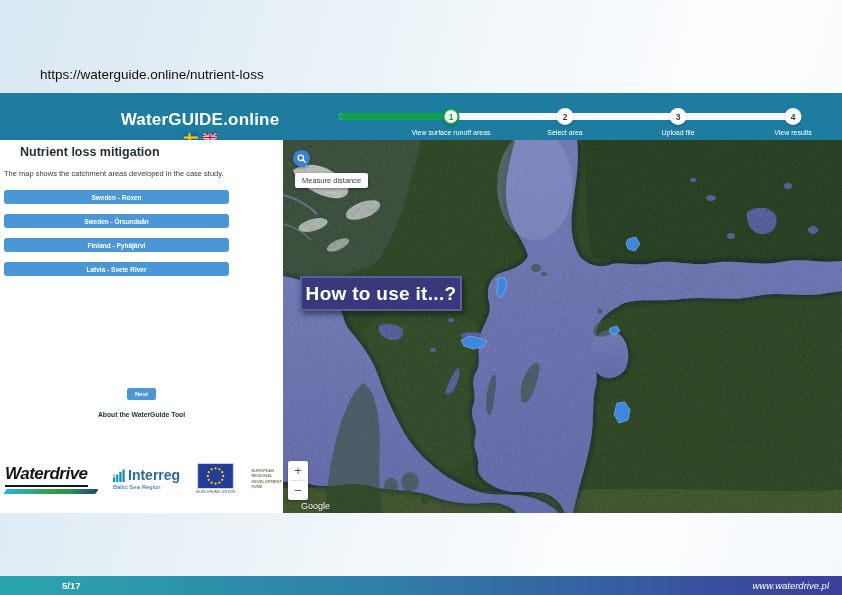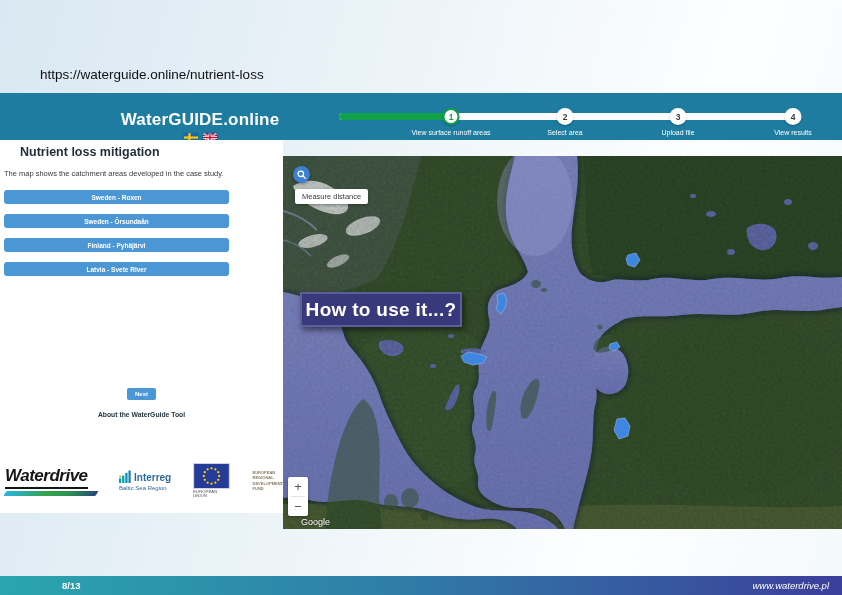--- a/index.html
+++ b/index.html
@@ -29,34 +29,34 @@
   .panel{width:283px;height:373px;background:#fff;position:relative;flex:none;}
   .panel-title{margin:5px 0 0 4px;font-size:12.5px;font-weight:bold;color:#1f2d3a;padding-left:16px;}
   .panel-subtitle{margin:16px 0 0 4px;font-size:11px;font-weight:bold;color:#1f2d3a;}
   .panel-desc{margin:10px 0 12px 4px;font-size:7.5px;color:#3a3a3a;}
   .area-btn{display:block;width:225px;height:14px;margin:0 0 10px 4px;background:#4b96d4;border:none;
     border-radius:3px;color:#fff;font-size:6.5px;font-weight:bold;font-family:inherit;padding:0;cursor:pointer;}
   .next-btn{display:block;margin:112px auto 0;background:#4b96d4;color:#fff;border:none;border-radius:2px;
     font-size:6px;font-weight:bold;padding:3px 8px;font-family:inherit;cursor:pointer;}
   .about{margin-top:11px;text-align:center;font-size:6.8px;font-weight:bold;color:#243642;}
   
-  .logos{position:absolute;left:5px;top:323px;display:flex;align-items:center;gap:22px;}
+  .logos{position:absolute;left:5px;top:323px;display:flex;align-items:center;gap:16px;}
   .wd-text{font-style:italic;font-weight:bold;font-size:17px;color:#161616;border-bottom:2px solid #161616;
     padding-bottom:1px;letter-spacing:-.5px;display:inline-block;}
   .wd-swoosh{margin-top:2px;height:5px;width:92px;border-radius:1px;transform:skewX(-32deg);
     background:linear-gradient(90deg,#2ab3e6 0%,#36a24a 45%,#2b9150 70%,#28457e 100%);}
   .logo-interreg{display:flex;flex-direction:column;line-height:1;}
   .ir-top{display:flex;align-items:flex-end;gap:2px;}
-  .ir-name{font-size:10px;font-weight:bold;color:#2c6aa0;}
+  .ir-name{font-size:14px;font-weight:bold;color:#2c6aa0;}
   .ir-sub{font-size:6px;color:#2c6aa0;margin-top:2px;}
   .logo-eu{display:flex;flex-direction:column;align-items:center;line-height:1;}
   .eu-cap{font-size:4px;color:#4a4a4a;margin-top:1px;letter-spacing:.2px;}
   .eu-fund{display:flex;flex-direction:column;line-height:1.35;font-size:4px;font-weight:bold;color:#8a7a60;}
   
-  .map{width:559px;height:373px;position:relative;overflow:hidden;background:#49536b;flex:none;margin-top:16px;}
+  .map{width:559px;height:373px;position:relative;overflow:hidden;background:#49536b;flex:none;}
   .map svg.basemap{position:absolute;left:0;top:0;}
   .search-btn{position:absolute;left:10px;top:10px;width:17px;height:17px;border-radius:50%;
     background:#3c80d2;display:flex;align-items:center;justify-content:center;
     box-shadow:0 1px 3px rgba(0,0,0,.4);cursor:pointer;}
   .measure-tip{position:absolute;left:12px;top:33px;background:#fff;border-radius:2px;padding:3px 7px;
     font-size:7.5px;color:#3c4043;box-shadow:0 1px 3px rgba(0,0,0,.35);white-space:nowrap;}
   .howto{position:absolute;left:17px;top:136px;width:158px;height:31px;background:#37397b;
     border:2px solid #5c5f9e;box-shadow:2px 3px 6px rgba(0,0,0,.5);display:flex;align-items:center;
     justify-content:center;color:#fff;font-size:19px;font-weight:bold;letter-spacing:.3px;cursor:pointer;}
   .zoomctl{position:absolute;left:5px;top:321px;width:20px;background:#fff;border-radius:2px;
@@ -280,15 +280,15 @@
     <div class="zoomctl">
       <button class="zbtn">+</button>
       <div class="zdiv"></div>
       <button class="zbtn">−</button>
     </div>
     <div class="gattr">Google</div>
   </div>
 </div>
 
 <div class="footer">
-  <span class="slide-num">8/13</span>
+  <span class="slide-num">5/17</span>
   <span class="site">www.waterdrive.pl</span>
 </div>
 
 </body></html>

